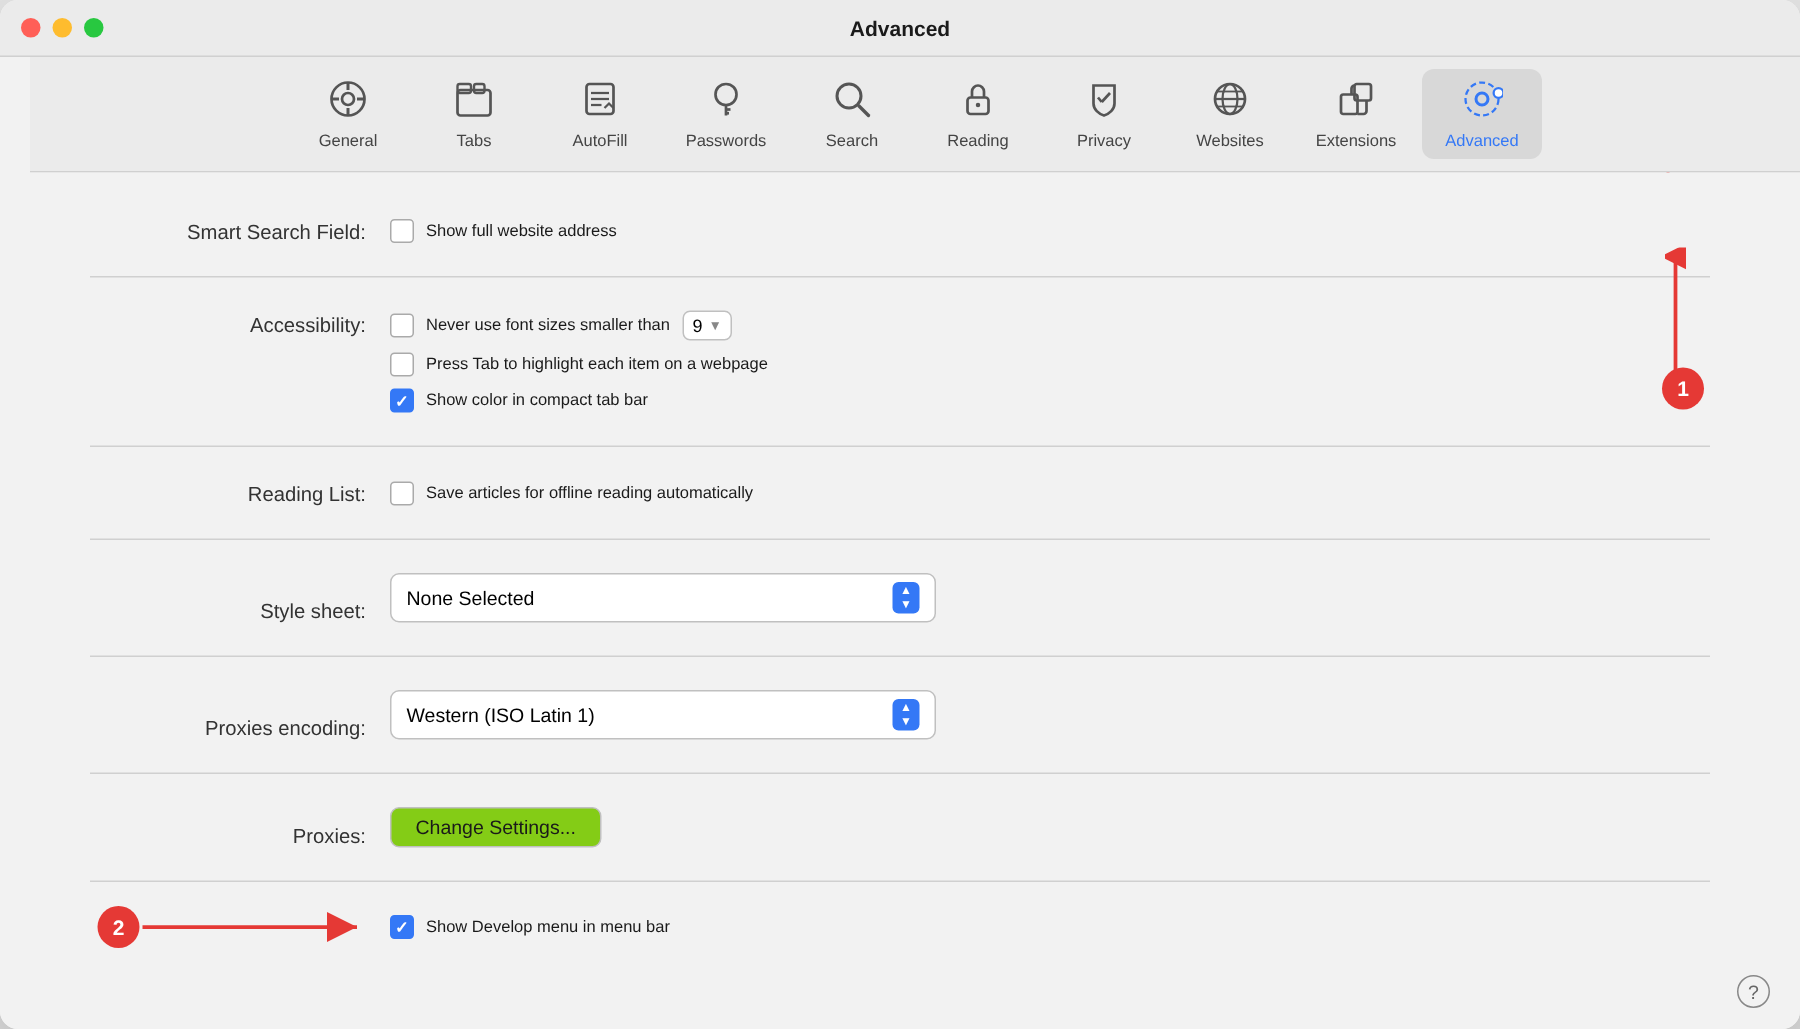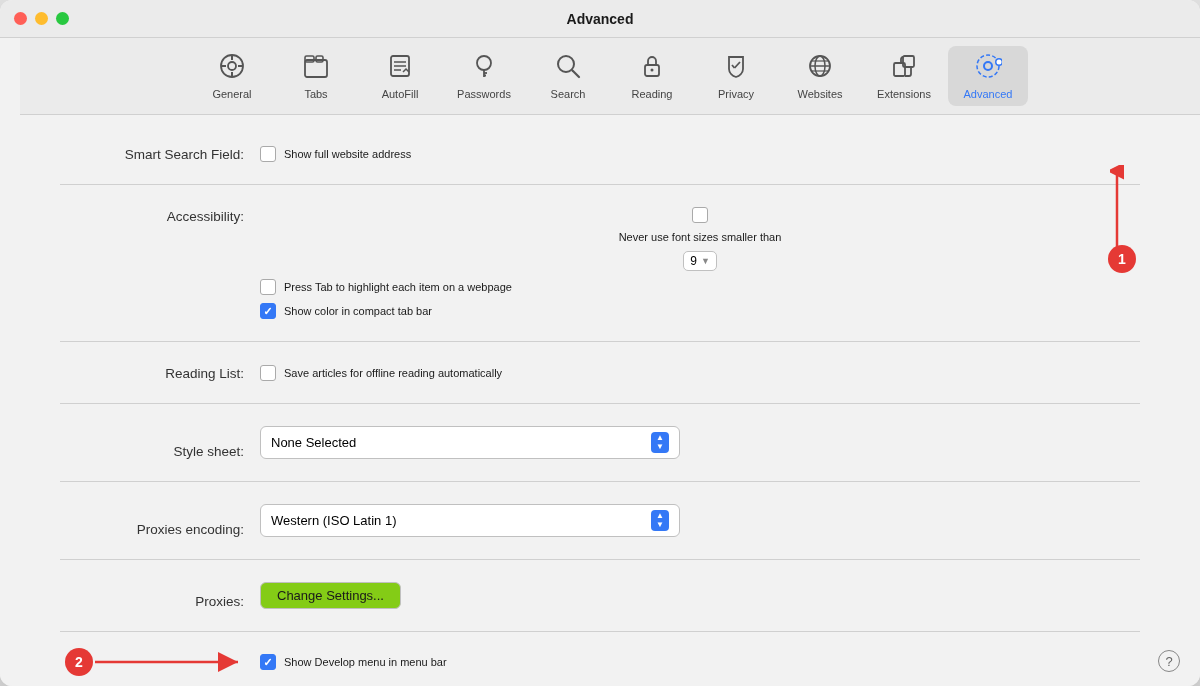--- a/index.html
+++ b/index.html
@@ -154,42 +154,41 @@
     }
     .hint-text {
       font-size: 12px;
       color: #888;
       margin-left: 24px;
     }
     .inline-row {
       display: flex;
       align-items: center;
       gap: 8px;
-      flex-direction: column;
     }
     .font-size-dropdown {
       display: flex;
       align-items: center;
       gap: 4px;
       background: white;
       border: 1px solid #c0c0c0;
       border-radius: 5px;
       padding: 2px 6px;
       font-size: 12px;
       cursor: pointer;
     }
     .select-control {
       display: flex;
       align-items: center;
       background: white;
       border: 1px solid #c0c0c0;
       border-radius: 6px;
       padding: 5px 10px;
       font-size: 13px;
-      width: 420px;
+      width: 364px;
       justify-content: space-between;
       cursor: pointer;
     }
     .select-arrows {
       display: flex;
       flex-direction: column;
       background: #3478f6;
       border-radius: 4px;
       padding: 2px 5px;
       gap: 1px;

